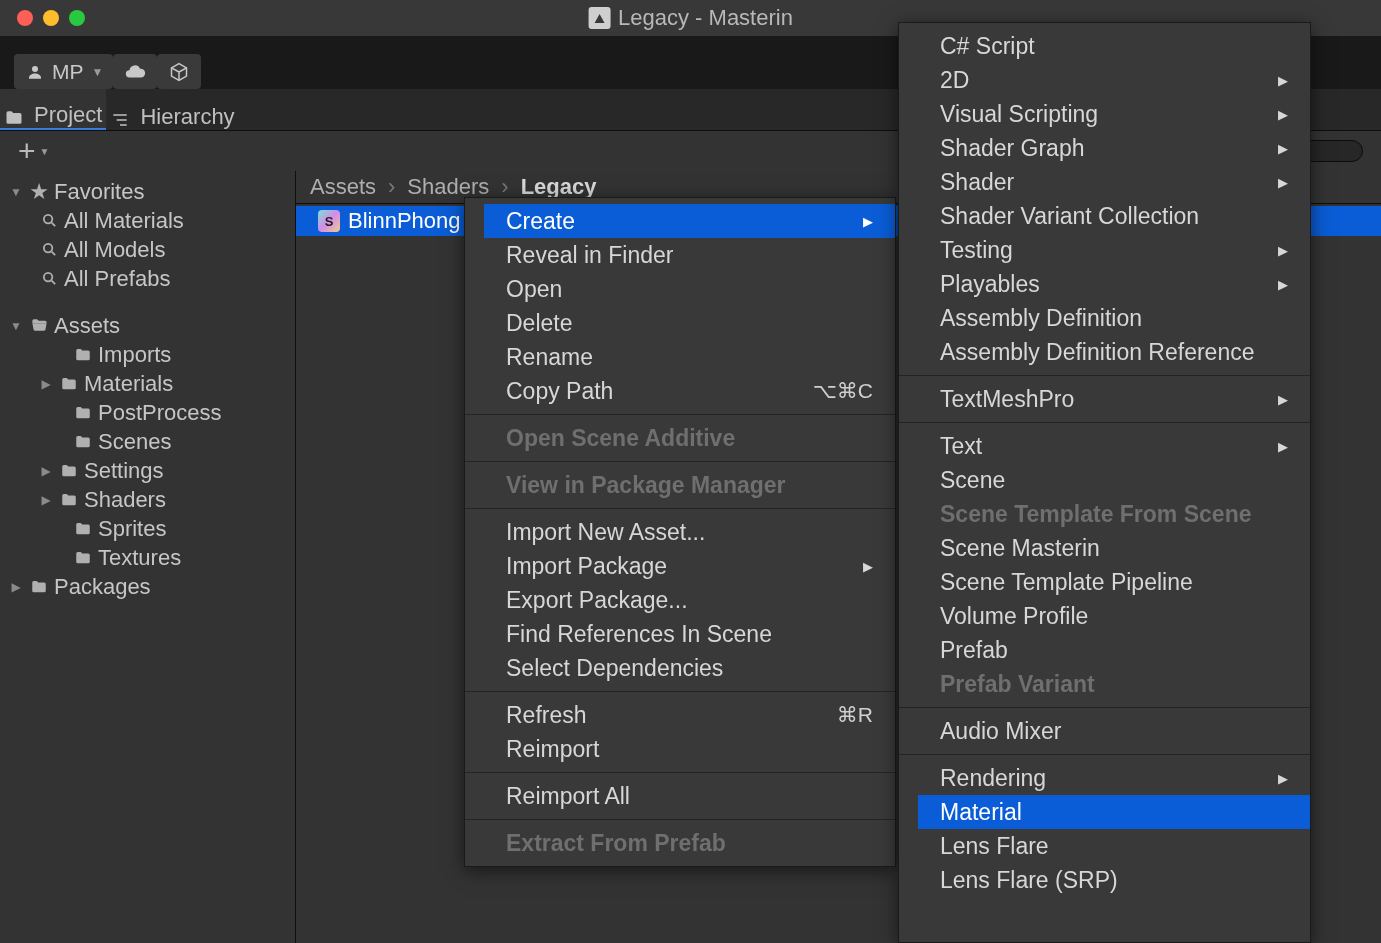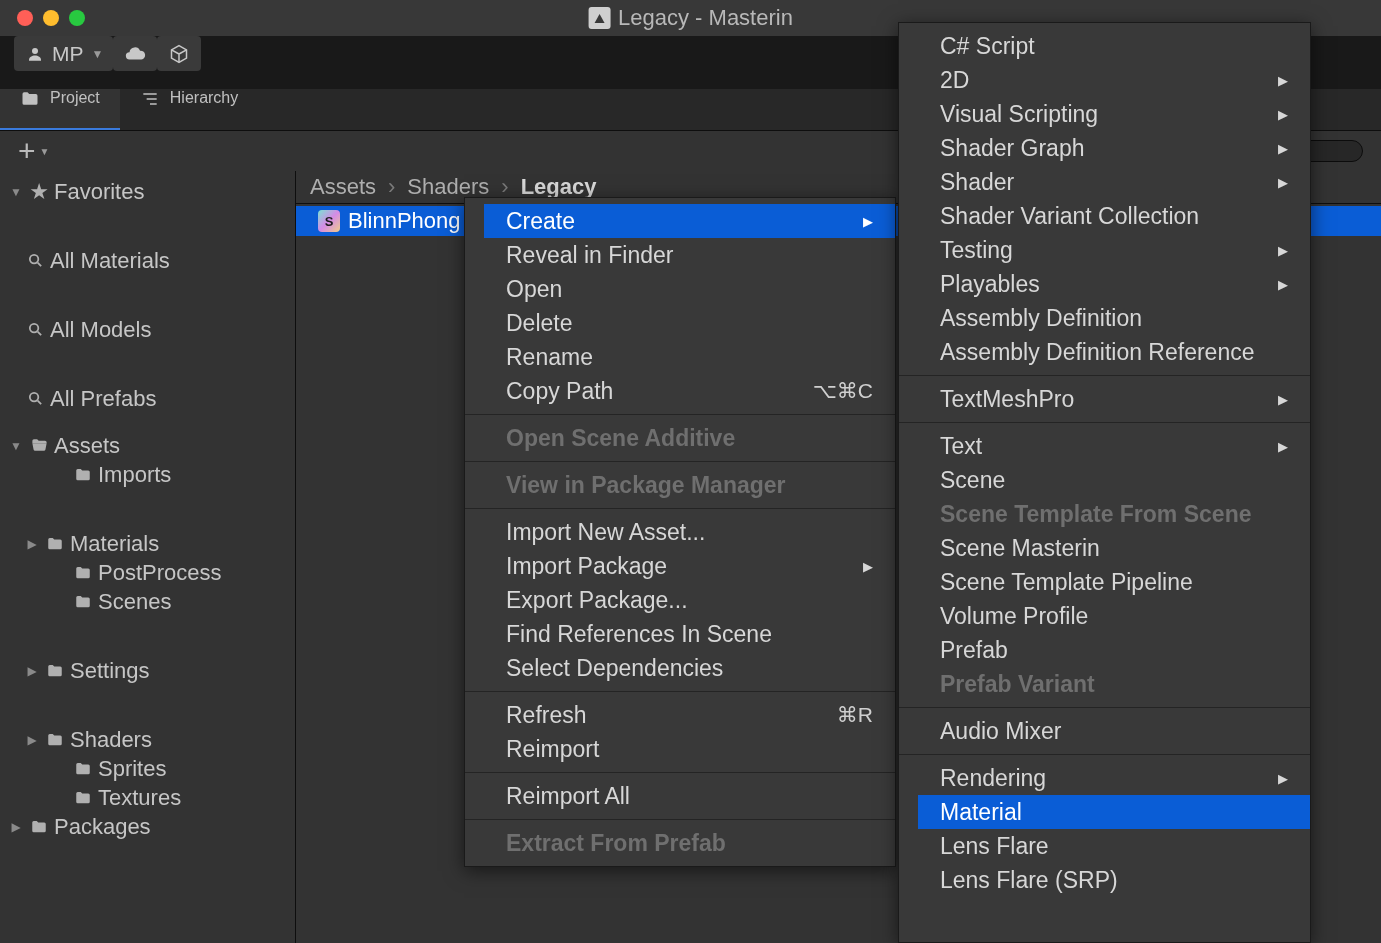--- a/index.html
+++ b/index.html
@@ -8,42 +8,42 @@
     .titlebar { height: 36px; background: #383838; display: flex; align-items: center; position: relative; }
     .traffic-lights { display: flex; gap: 10px; padding-left: 17px; }
     .traffic-light { width: 16px; height: 16px; border-radius: 50%; }
     .tl-close { background: #ff5f57; }
     .tl-min { background: #ffbd2e; }
     .tl-max { background: #28c940; }
     .title-center { position: absolute; left: 50%; transform: translateX(-50%); display: flex; align-items: center; gap: 8px; color: #b8b8b8; font-size: 22px; font-weight: 400; }
     .unity-logo { width: 22px; height: 22px; background: #cfcfcf; border-radius: 3px; position: relative; display: flex; align-items: center; justify-content: center; }
     .unity-logo::after { content: ""; width: 0; height: 0; border-left: 5px solid transparent; border-right: 5px solid transparent; border-bottom: 9px solid #383838; }
     
-    .toolbar { height: 53px; background: #191919; display: flex; align-items: flex-start; padding: 0 14px; gap: 0; }
+    .toolbar { height: 53px; background: #191919; display: flex; align-items: flex-end; padding: 0 14px; gap: 0; }
     .tb-button { background: #3a3a3a; border-radius: 4px; height: 35px; display: flex; align-items: center; justify-content: center; color: #c8c8c8; }
     .tb-mp { padding: 0 10px 0 12px; gap: 8px; font-size: 21px; }
     .tb-sq { width: 44px; }
     .person-icon, .cloud-icon, .cube-icon { display: inline-flex; }
     
     .tab-row { height: 42px; border-bottom: 1px solid #0e0e0e; display: flex; background: #282828; }
-    .tab { display: flex; align-items: flex-start; gap: 10px; padding: 0 20px; color: #c0c0c0; font-size: 16px; cursor: pointer; }
+    .tab { display: flex; align-items: flex-end; gap: 10px; padding: 0 4px; color: #c0c0c0; font-size: 22px; cursor: pointer; }
     .tab.active { background: #333333; border-bottom: 2px solid #3a7bdd; padding-bottom: 0; }
     
     .add-search-row { height: 40px; display: flex; align-items: center; background: #333333; padding: 0 18px; gap: 4px; }
     .plus-icon { font-size: 30px; color: #bababa; line-height: 1; }
     .search-wrap { margin-left: auto; position: relative; }
     .search-input { width: 185px; height: 22px; background: #272727; border: 1px solid #0c0c0c; border-radius: 12px; color: #c0c0c0; padding: 0 10px 0 26px; font-size: 14px; }
     .search-ic { position: absolute; left: 8px; top: 50%; transform: translateY(-50%); color: #888; font-size: 14px; }
     
     .body { display: flex; height: calc(943px - 36px - 53px - 42px - 40px); }
     .sidebar { width: 296px; background: #333333; border-right: 1px solid #0e0e0e; padding: 6px 0; overflow: hidden; }
     .side-row { display: flex; align-items: center; height: 29px; color: #c6c6c6; font-size: 22px; white-space: nowrap; padding-left: 8px; gap: 4px; cursor: pointer; }
     .side-row .expander { width: 16px; display: inline-flex; justify-content: center; color: #8a8a8a; font-size: 12px; }
     .side-row .ico { width: 22px; display: inline-flex; justify-content: center; color: #b0b0b0; }
-    .indent-1 { padding-left: 24px; margin-top: 40px; }
+    .indent-1 { padding-left: 38px; }
     .indent-2 { padding-left: 52px; }
     
     .main { flex: 1; background: #333333; position: relative; }
     .breadcrumb { height: 33px; background: #333333; border-bottom: 1px solid #0e0e0e; display: flex; align-items: center; padding: 0 14px; gap: 12px; font-size: 22px; color: #aeaeae; }
     .breadcrumb .sep { color: #7a7a7a; }
     .breadcrumb .last { color: #d8d8d8; font-weight: 600; }
     .file-list { padding-top: 2px; }
     .file-row { height: 30px; display: flex; align-items: center; gap: 8px; padding-left: 22px; font-size: 22px; background: #0a5dd6; color: #fff; }
     .shader-badge { width: 22px; height: 22px; border-radius: 4px; background: linear-gradient(135deg,#7be2d4,#d48be6,#f0cd8a); display: inline-flex; align-items: center; justify-content: center; font-size: 13px; font-weight: 700; color: #1d1d1d; }
     

